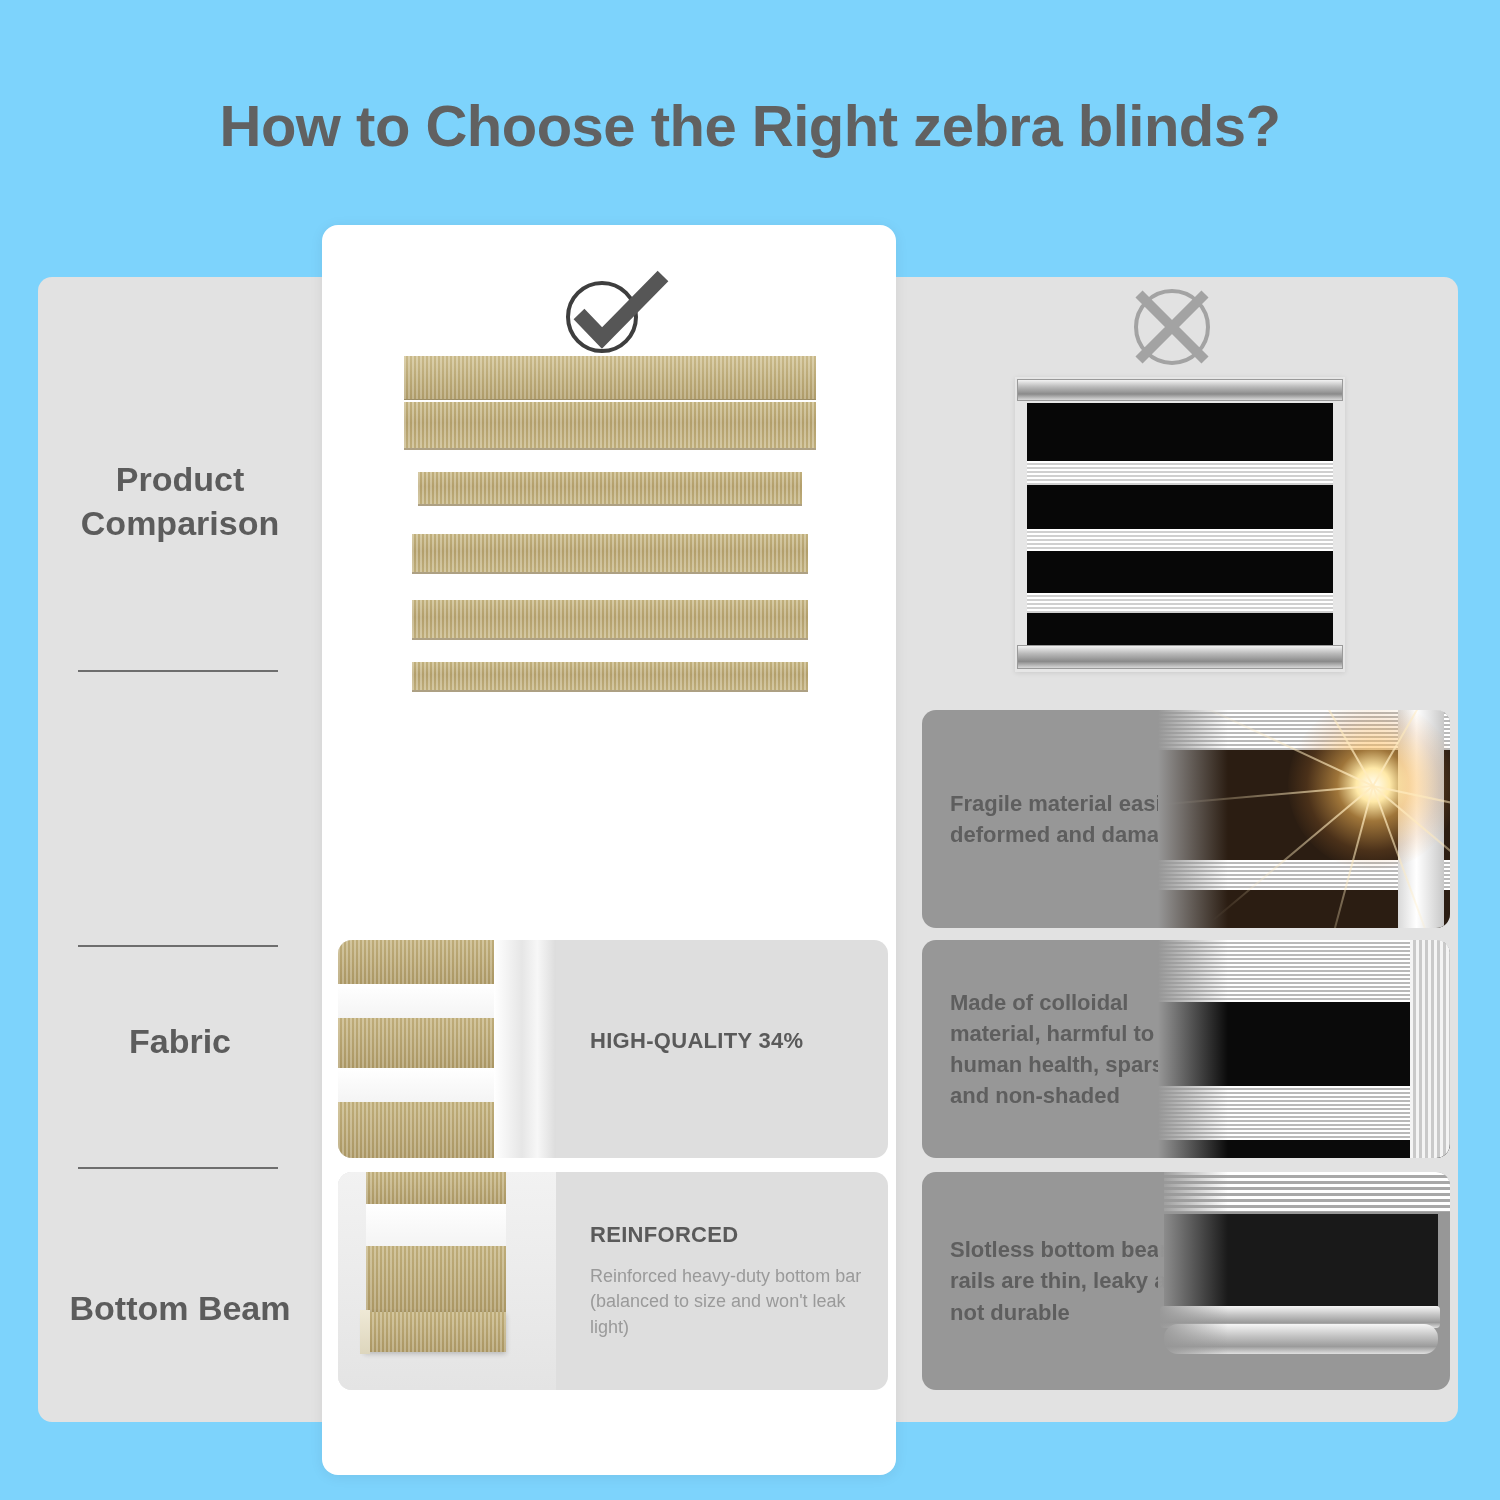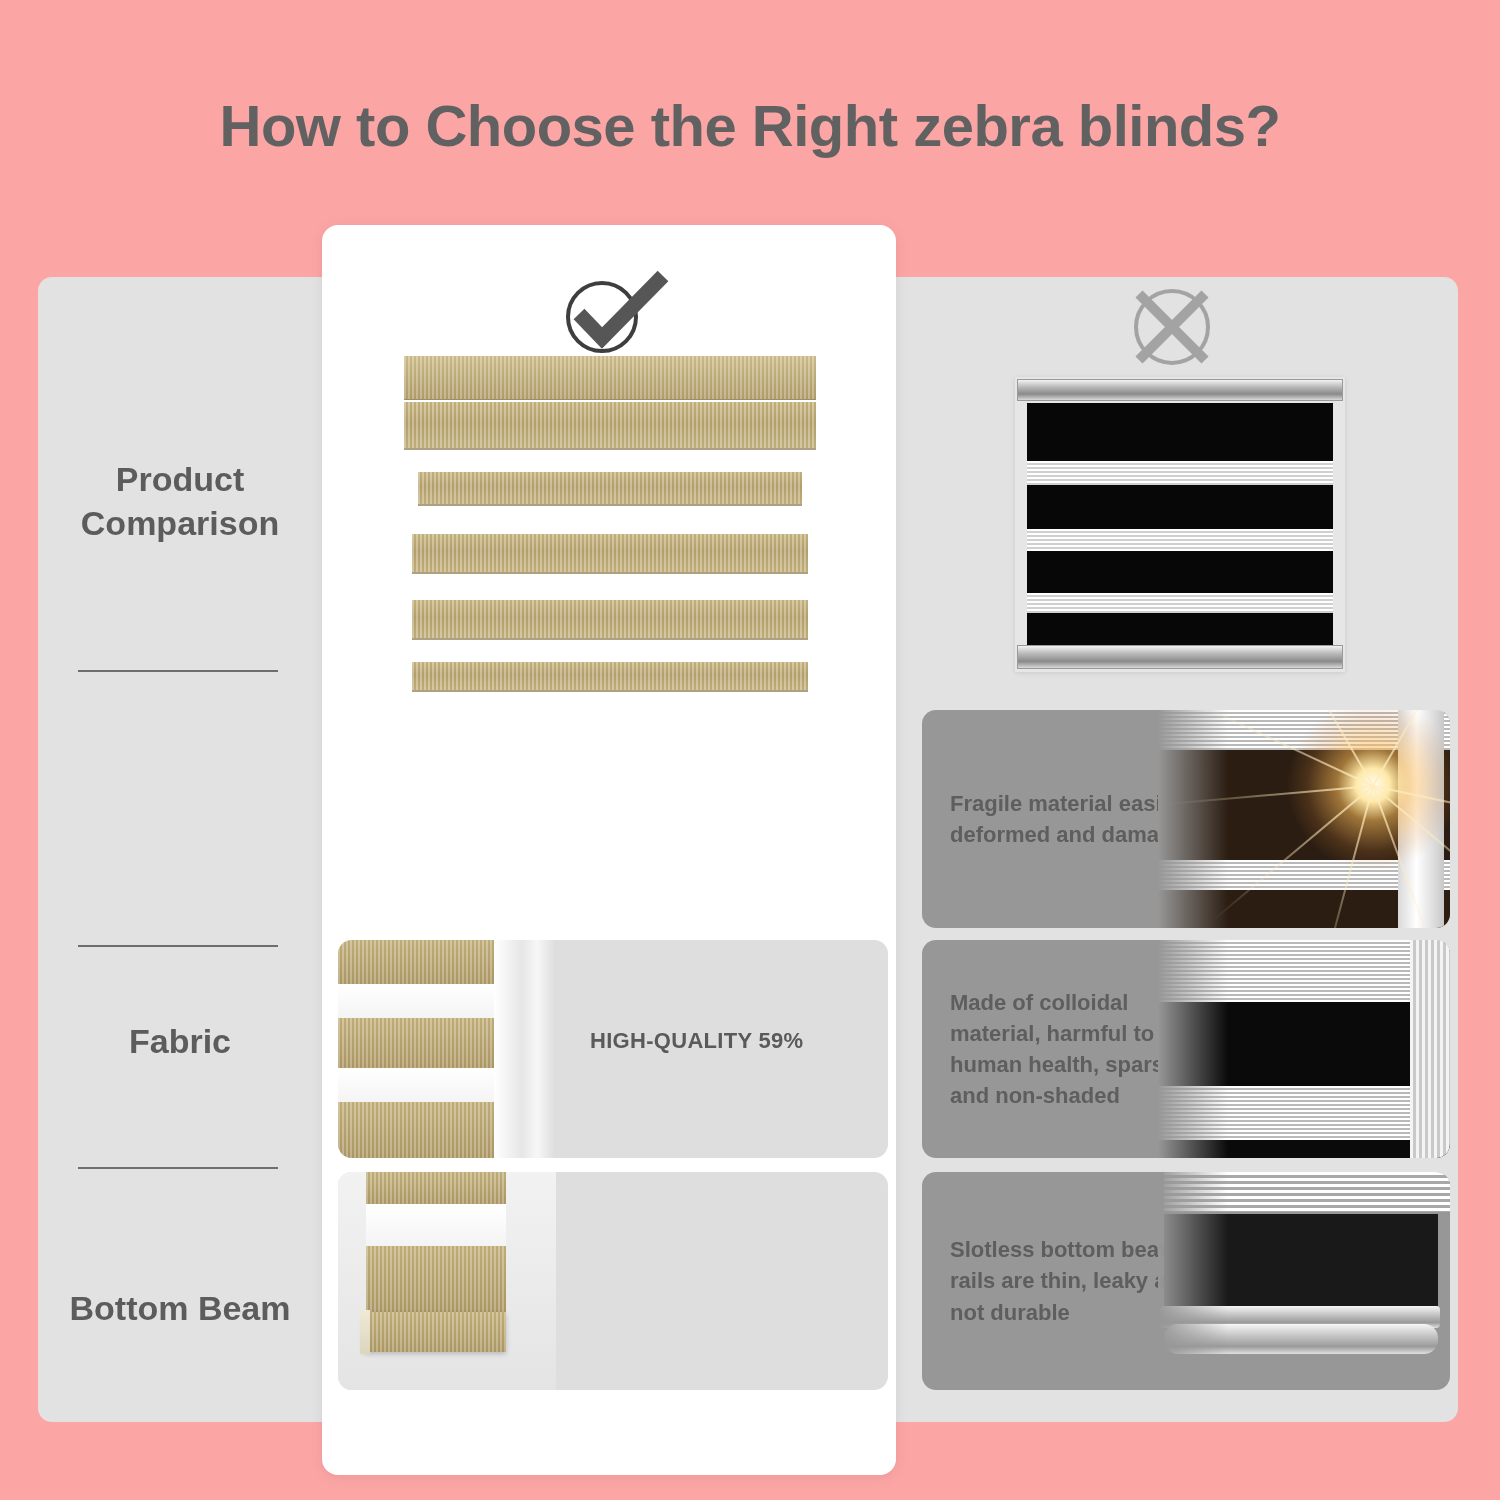--- a/index.html
+++ b/index.html
@@ -2,21 +2,21 @@
 <html><head>
 <meta charset="utf-8">
 <style>
   * { box-sizing: border-box; margin: 0; padding: 0; }
   html, body {
     width: 1500px; height: 1500px;
     background: #f4f4f4;
     font-family: "Liberation Sans", sans-serif;
     overflow: hidden;
   }
-  .page { position: relative; width: 1500px; height: 1500px; background: #fca5a5; }
+  .page { position: relative; width: 1500px; height: 1500px; background: #7dd3fc; }
 
   
   .title {
     position: absolute; left: 0; top: 92px; width: 1500px;
     text-align: center;
     font-size: 58px; font-weight: bold; letter-spacing: -0.5px;
     color: #616161;
   }
 
   
@@ -229,33 +229,37 @@
       <div class="mini">
         <div class="band" style="top:0;height:44px;"></div>
         <div class="clear" style="top:44px;height:34px;"></div>
         <div class="band" style="top:78px;height:50px;"></div>
         <div class="clear" style="top:128px;height:34px;"></div>
         <div class="band" style="top:162px;height:56px;"></div>
         <div class="frame"></div>
       </div>
     </div>
     <div class="ftext">
-      <div class="fhead">HIGH-QUALITY 59%</div>
+      <div class="fhead">HIGH-QUALITY 34%</div>
     </div>
   </div>
 
   <div class="fcard good row2">
     <div class="fimg">
       <div class="mini" style="background:linear-gradient(180deg,#f2f2f2,#e4e4e4);">
         <div class="band" style="top:0;left:28px;width:140px;height:32px;"></div>
         <div class="clear" style="top:32px;left:28px;width:140px;height:42px;"></div>
         <div class="band" style="top:74px;left:28px;width:140px;height:66px;"></div>
         <div class="band" style="top:140px;left:26px;width:142px;height:40px;box-shadow:0 2px 5px rgba(0,0,0,0.2);"></div>
         <div style="position:absolute;top:138px;left:22px;width:10px;height:44px;background:linear-gradient(180deg,#efe9d6,#ddd6bd);"></div>
       </div>
+    </div>
+    <div class="ftext">
+      <div class="fhead">REINFORCED</div>
+      <div class="fbody">Reinforced heavy-duty bottom bar (balanced to size and won't leak light)</div>
     </div>
   </div>
 
   <div class="fcard bad row0">
     <div class="fimg">
       <div class="badimg">
         <div class="bi-stripes" style="left:0;top:0;width:100%;height:40px;"></div>
         <div class="bi-dark" style="left:0;top:40px;width:100%;height:110px;"></div>
         <div class="bi-stripes" style="left:0;top:150px;width:100%;height:30px;"></div>
         <div class="bi-dark" style="left:0;top:180px;width:100%;height:38px;"></div>

